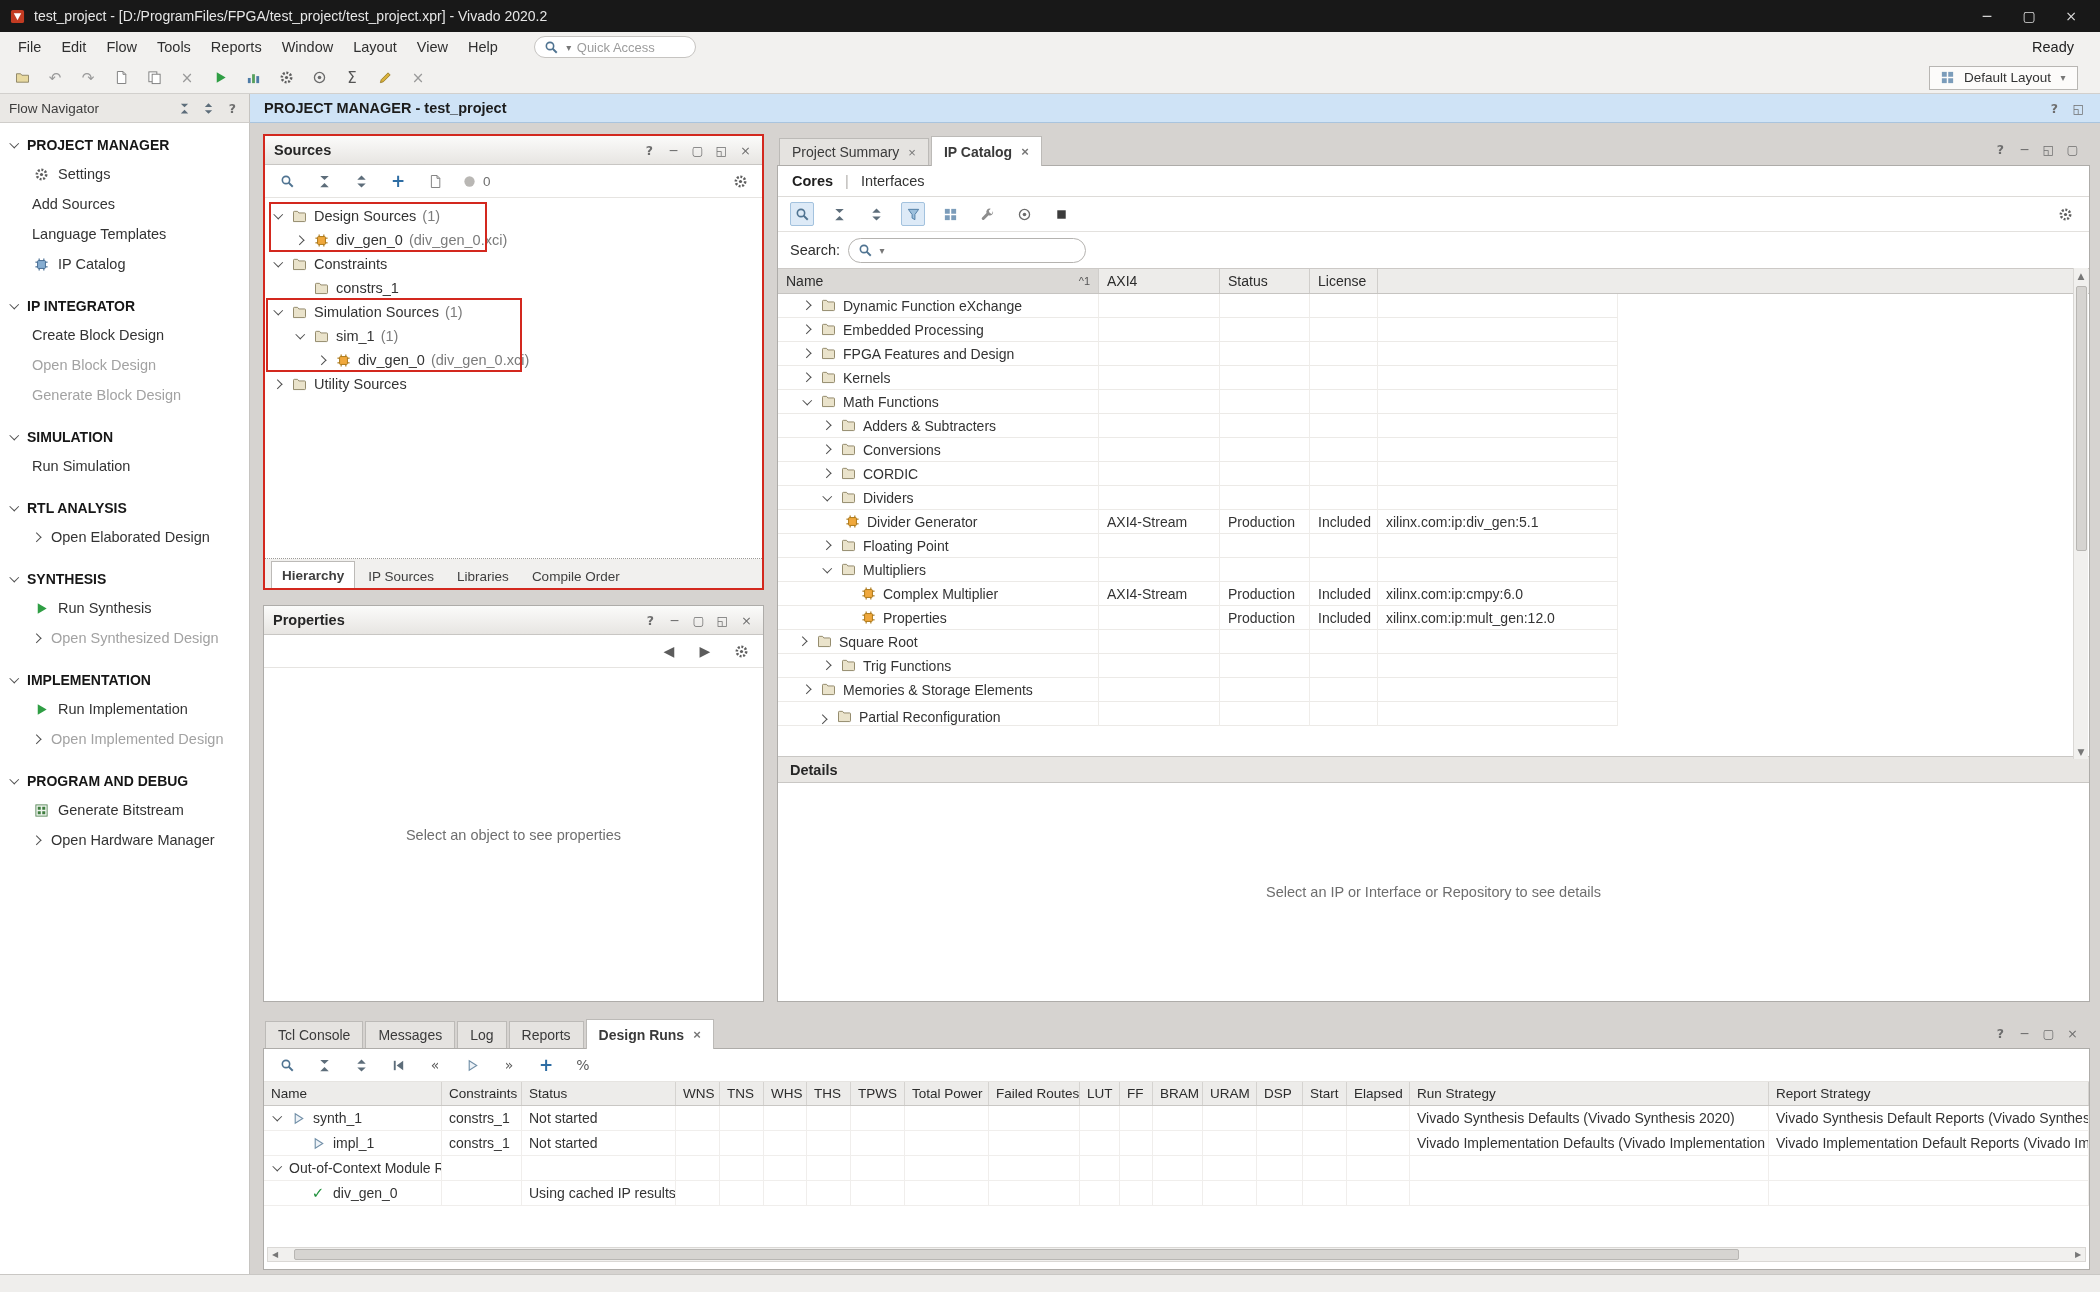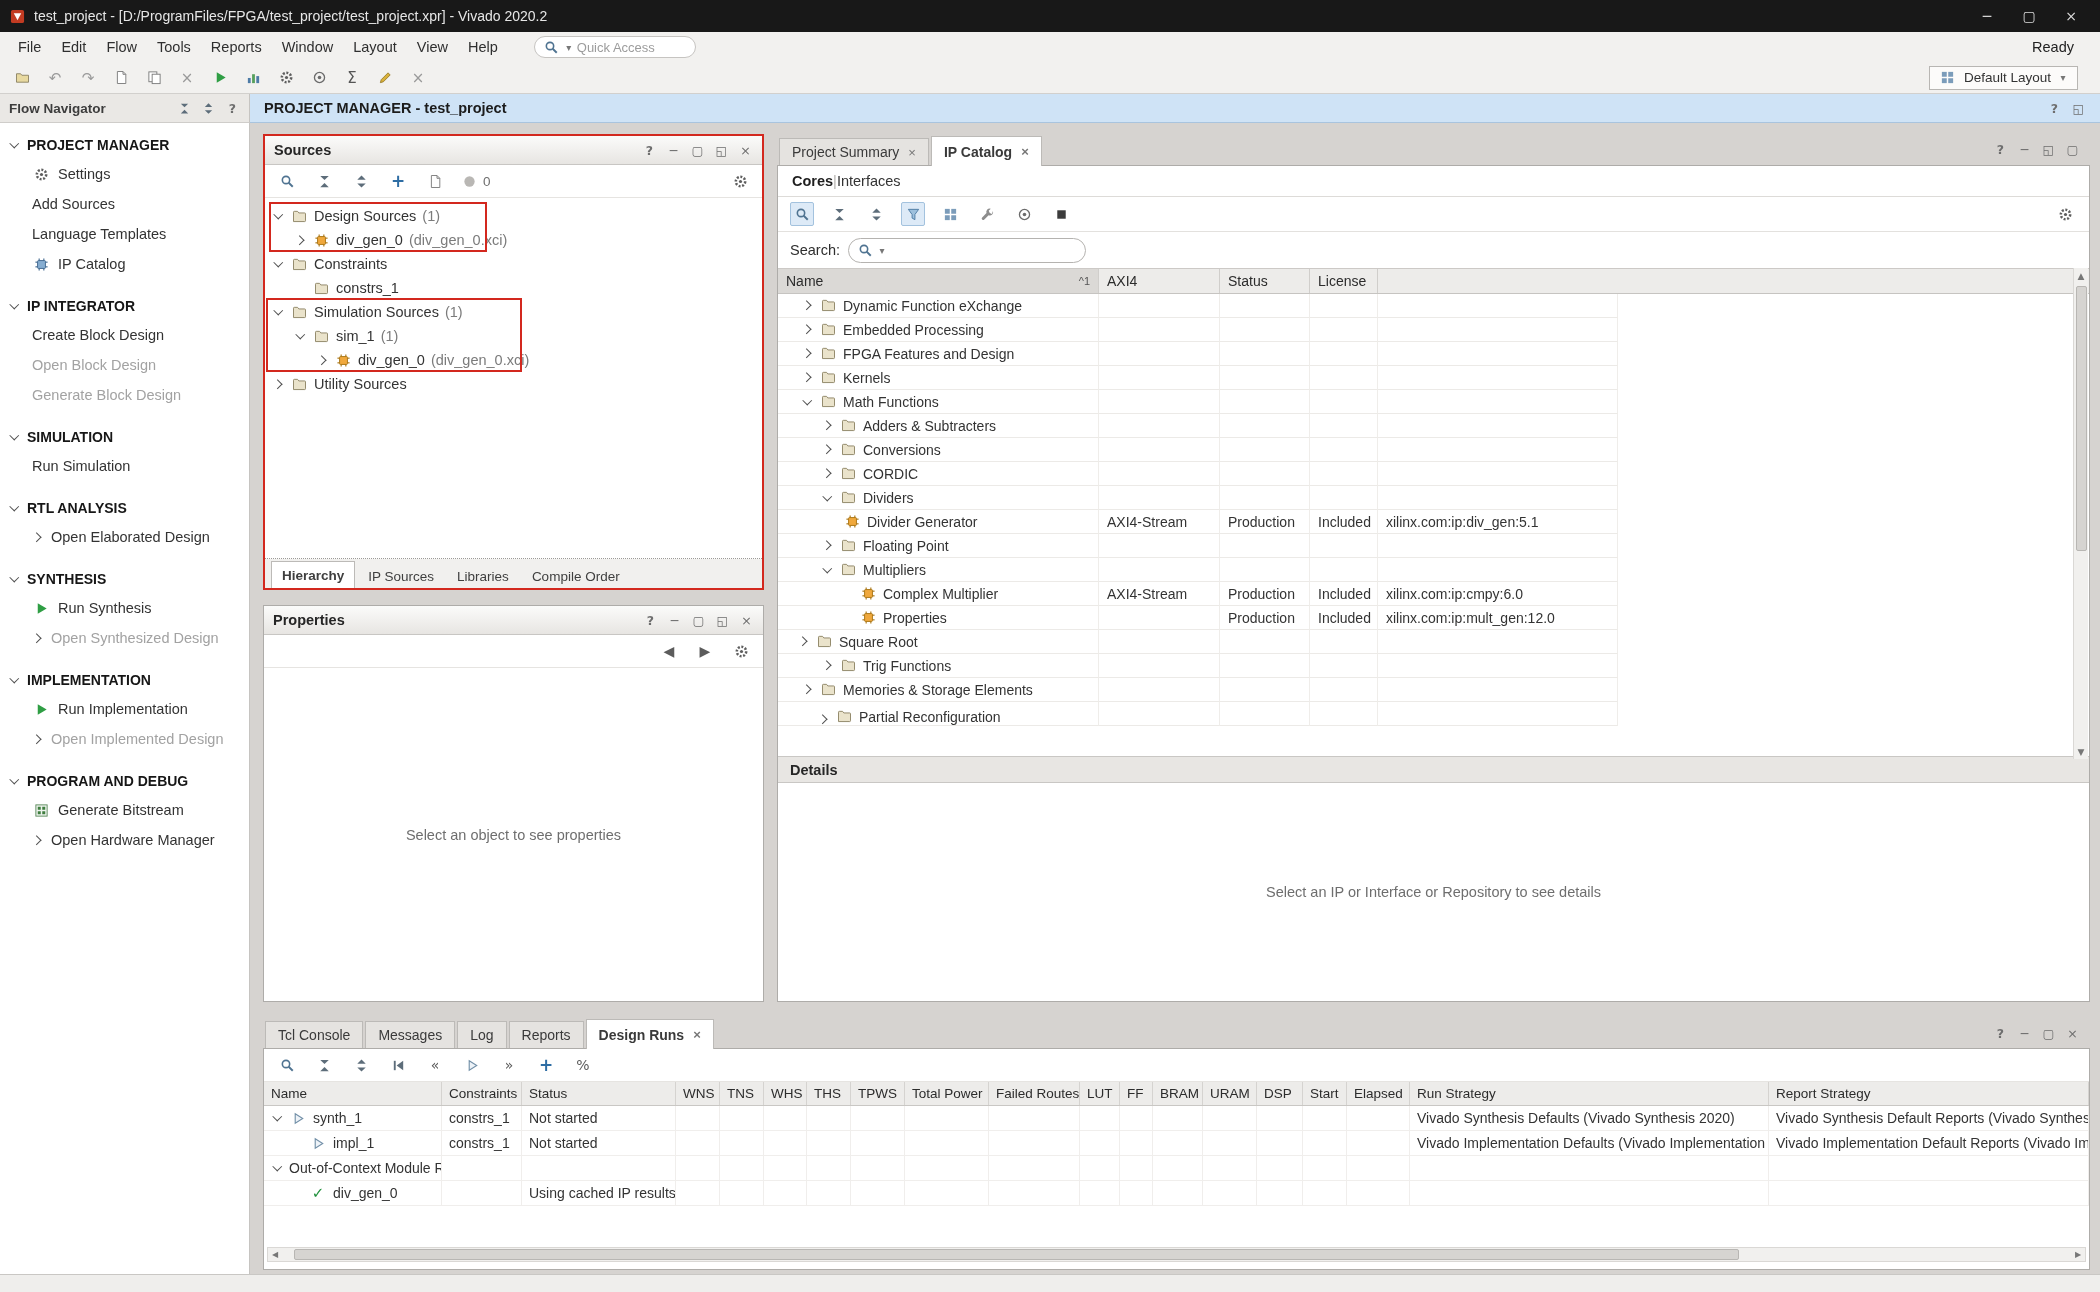--- a/index.html
+++ b/index.html
@@ -37,21 +37,21 @@
 #quick-access input{border:none;outline:none;flex:1;min-width:20px;font-size:13px;color:#555;background:transparent;font-family:inherit;}
 #quick-access input::placeholder{color:#9c9c9c;}
 #ready{margin-left:auto;margin-right:18px;font-size:14.5px;color:#222;}
 
 #main-toolbar{position:absolute;left:0;top:62px;width:100%;height:32px;background:#f2f1ef;border-bottom:1px solid #d2d0cd;display:flex;align-items:center;padding:0 10px;}
 #main-toolbar .tb-group{gap:9px;}
 #layout-combo{margin-left:auto;margin-right:12px;height:24px;background:#fcfbfa;border:1px solid #b8b6b3;display:flex;align-items:center;gap:7px;padding:0 9px;font-size:13.5px;color:#333;}
 
 #ctxrow{position:absolute;left:0;top:94px;width:100%;height:29px;display:flex;}
 #flownav-hd{width:250px;background:#eae8e5;border-bottom:1px solid #cfcdca;border-right:1px solid #c6c4c1;display:flex;align-items:center;gap:6px;padding:0 9px;}
-#flownav-hd .t{font-weight:bold;font-size:13.5px;color:#3d3d3d;}
+#flownav-hd .t{font-weight:normal;font-size:13.5px;color:#3d3d3d;}
 .hd-icons{margin-left:auto;display:flex;gap:9px;align-items:center;}
 .hd-icons .icon{width:15px;height:15px;font-size:12.5px;color:#6e6e6e;}
 .hd-icons .icon svg{width:13px;height:13px;}
 #banner{flex:1;background:#cfe3f6;border-bottom:1px solid #a9c4de;display:flex;align-items:center;padding:0 14px;font-weight:bold;font-size:14.5px;color:#1c1c1c;}
 
 #sidebar{position:absolute;left:0;top:123px;width:250px;bottom:18px;background:#fff;border-right:1px solid #c6c4c1;padding-top:8px;overflow:hidden;}
 .fn-section{margin-top:13px;}
 .fn-section:first-child{margin-top:0;}
 .fn-header{display:flex;align-items:center;gap:7px;padding:6px 9px;font-weight:bold;font-size:14px;color:#161616;}
 .fn-item{display:flex;align-items:center;gap:8px;height:30px;padding:0 6px 0 32px;font-size:14.5px;color:#333;}
@@ -80,21 +80,21 @@
 #ws-tabstrip{position:absolute;left:777px;top:134px;width:1313px;height:31px;}
 #bottom-tabstrip{position:absolute;left:263px;top:1019px;width:1827px;height:29px;}
 .tabs-row{display:flex;align-items:flex-end;gap:2px;height:100%;padding-left:2px;}
 .tab{height:27px;display:flex;align-items:center;gap:9px;padding:0 12px;background:#e5e3e0;border:1px solid #bcbab7;border-bottom:none;font-size:14px;color:#3a3a3a;white-space:nowrap;}
 .tab.active{background:#fff;font-weight:bold;height:30px;margin-bottom:-1px;position:relative;z-index:4;}
 .tab .x{color:#767676;font-size:13px;}
 #ws-hd-icons{position:absolute;right:10px;top:8px;}
 #bottom-hd-icons{position:absolute;right:10px;top:7px;}
 
 #ws-body{position:absolute;left:777px;top:165px;width:1313px;height:837px;background:#fff;border:1px solid #aeaca9;display:flex;flex-direction:column;z-index:2;}
-#ip-subtabs{height:31px;flex:0 0 31px;border-bottom:1px solid #dddbd8;display:flex;align-items:center;padding:0 14px;font-size:14.5px;}
+#ip-subtabs{height:31px;flex:0 0 31px;border-bottom:1px solid #dddbd8;display:flex;align-items:center;gap:12px;padding:0 14px;font-size:14.5px;}
 #ip-subtabs .subtab.active{font-weight:bold;color:#1e1e1e;}
 #ip-subtabs .divider{color:#b3b1ae;}
 #ip-toolbar{height:35px;flex:0 0 35px;border-bottom:1px solid #e3e1de;display:flex;align-items:center;padding:0 12px;}
 #ip-toolbar .tbtn.pressed{background:#ddeaf7;border:1px solid #a3c2de;border-radius:2px;}
 #ip-search-row{height:36px;flex:0 0 36px;display:flex;align-items:center;gap:8px;padding:0 12px;}
 #ip-search-row .lbl{font-size:14.5px;color:#2e2e2e;}
 .searchbox{width:238px;height:25px;border:1px solid #b5b3b0;border-radius:13px;background:#fff;display:flex;align-items:center;padding:0 8px;gap:2px;}
 .searchbox input{flex:1;border:none;outline:none;background:transparent;font-family:inherit;font-size:13.5px;color:#444;min-width:10px;}
 #ip-header{height:26px;flex:0 0 26px;display:flex;background:#edecea;border-top:1px solid #ccc9c6;border-bottom:1px solid #c6c4c1;}
 .ip-hcell{display:flex;align-items:center;padding:0 8px;font-size:14px;color:#2c2c2c;border-right:1px solid #d0cecb;white-space:nowrap;overflow:hidden;}

